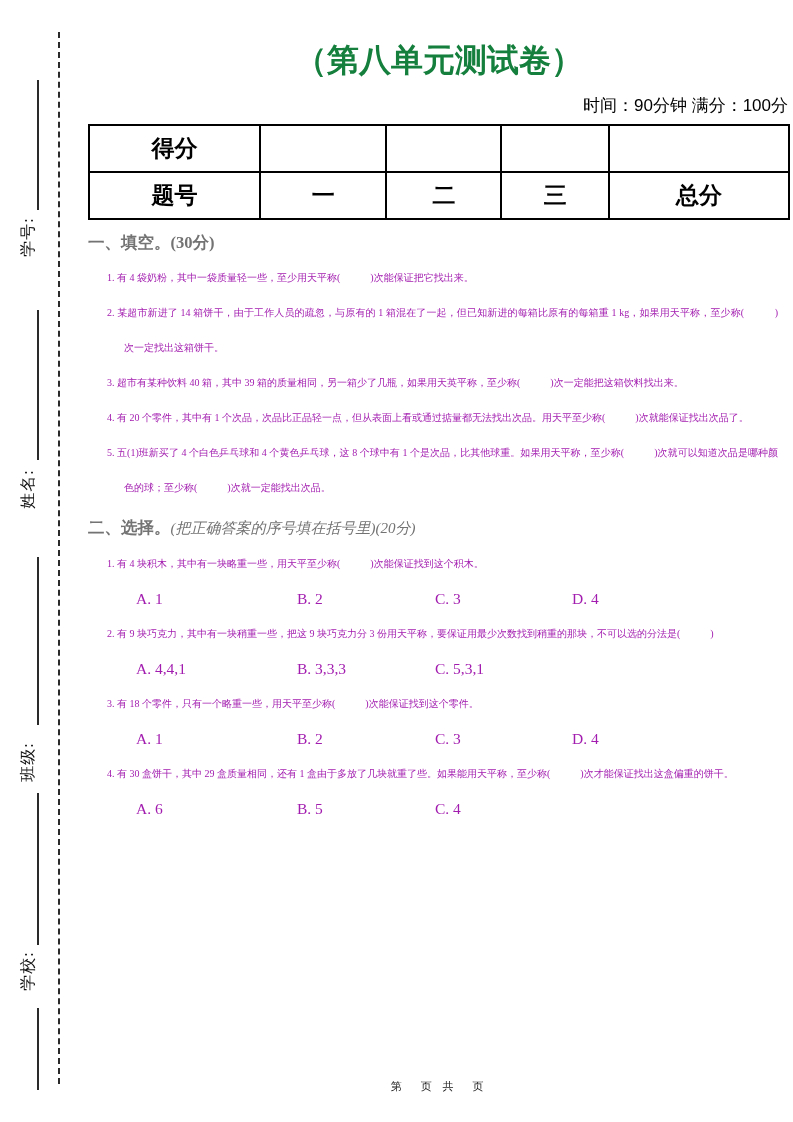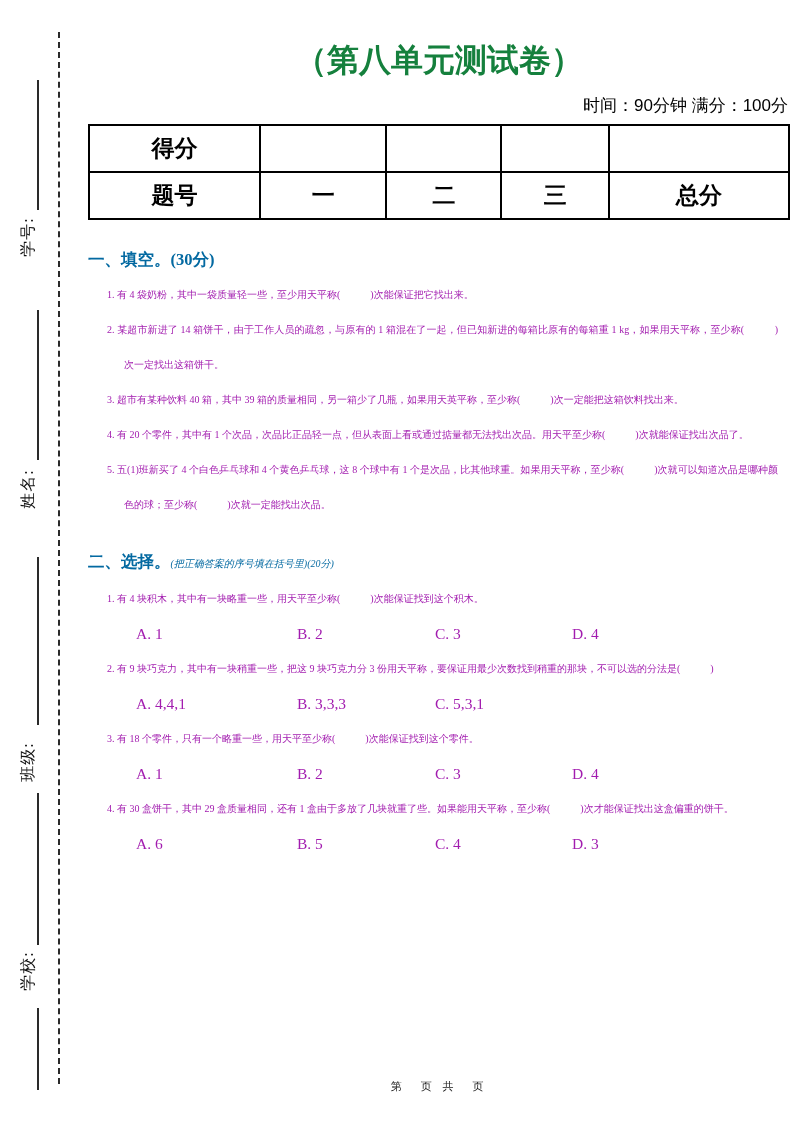--- a/index.html
+++ b/index.html
@@ -62,24 +62,24 @@
   }
   table.score td{
     border:2px solid #000;
     height:43px;text-align:center;vertical-align:middle;
     font-weight:bold;font-size:23px;color:#000;
   }
   col.c1{width:24.4%;} col.c2{width:18.1%;} col.c3{width:16.4%;}
   col.c4{width:15.4%;} col.c5{width:25.7%;}
   
   .sec-heading{
-    margin-top:22px;
-    font-size:16.5px;font-weight:bold;line-height:35px;color:#0369a1;
+    margin-top:5px;
+    font-size:16.5px;font-weight:bold;line-height:35px;color:#737373;
   }
-  .sec-note{font-weight:normal;font-size:10px;font-style:italic;}
+  .sec-note{font-weight:normal;font-size:15px;font-style:italic;}
   .q{
     margin:0 12px 0 19px;
     padding-left:17px;text-indent:-17px;
     font-size:10px;line-height:35px;color:#a21caf;
     text-align:justify;
   }
   .opts{
     margin-left:48px;display:flex;
     font-size:15.5px;line-height:35px;color:#a21caf;
   }
@@ -169,20 +169,19 @@
       <span class="opt-b">B. 2</span>
       <span class="opt-c">C. 3</span>
       <span class="opt-d">D. 4</span>
     </div>
 
     <p class="q">4. 有 30 盒饼干，其中 29 盒质量相同，还有 1 盒由于多放了几块就重了些。如果能用天平称，至少称(　　　)次才能保证找出这盒偏重的饼干。</p>
     <div class="opts">
       <span class="opt-a">A. 6</span>
       <span class="opt-b">B. 5</span>
       <span class="opt-c">C. 4</span>
-      <span class="opt-d">D. 3</span>
     </div>
 
   </div>
 
   <div class="footer">第　页 共　页</div>
 
 </div>
 
 </body></html>

